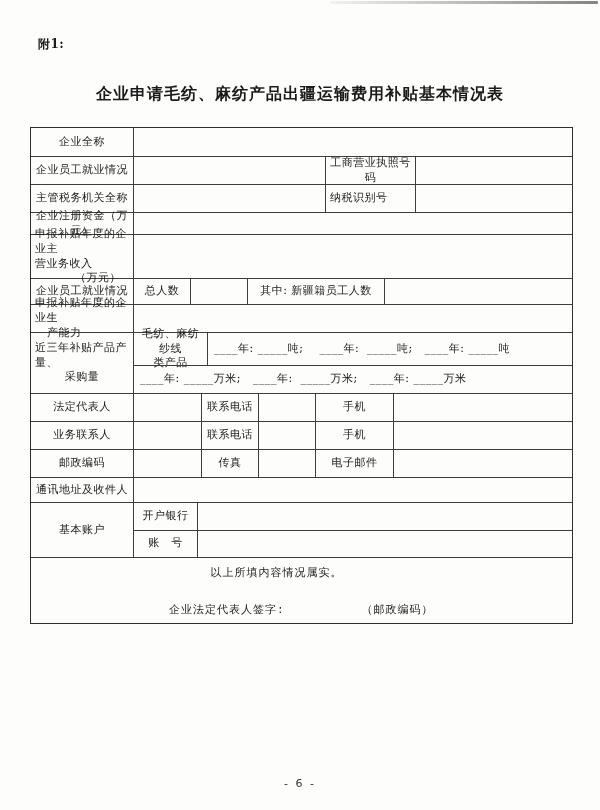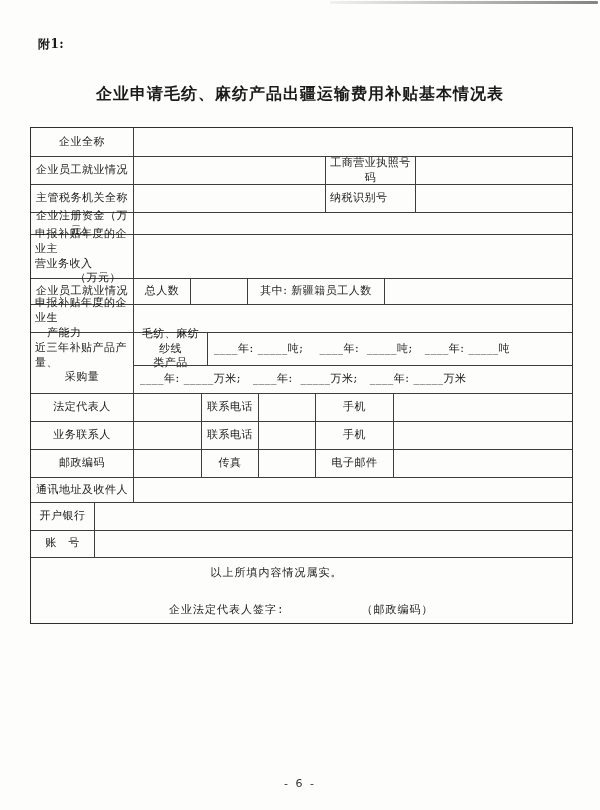--- a/index.html
+++ b/index.html
@@ -169,20 +169,21 @@
     <div class="cell" style="width:78px">电子邮件</div>
     <div class="cell blank" style="flex:1"></div>
   </div>
 
   <div class="trow h25">
     <div class="cell w-label">通讯地址及收件人</div>
     <div class="cell blank" style="flex:1"></div>
   </div>
 
   <div class="trow g55">
+    <div class="cell w-label">基本账户</div>
     <div class="subcol">
       <div class="subrow sr28">
         <div class="cell" style="width:64px">开户银行</div>
         <div class="cell blank" style="flex:1"></div>
       </div>
       <div class="subrow sr27">
         <div class="cell" style="width:64px">账　号</div>
         <div class="cell blank" style="flex:1"></div>
       </div>
     </div>

